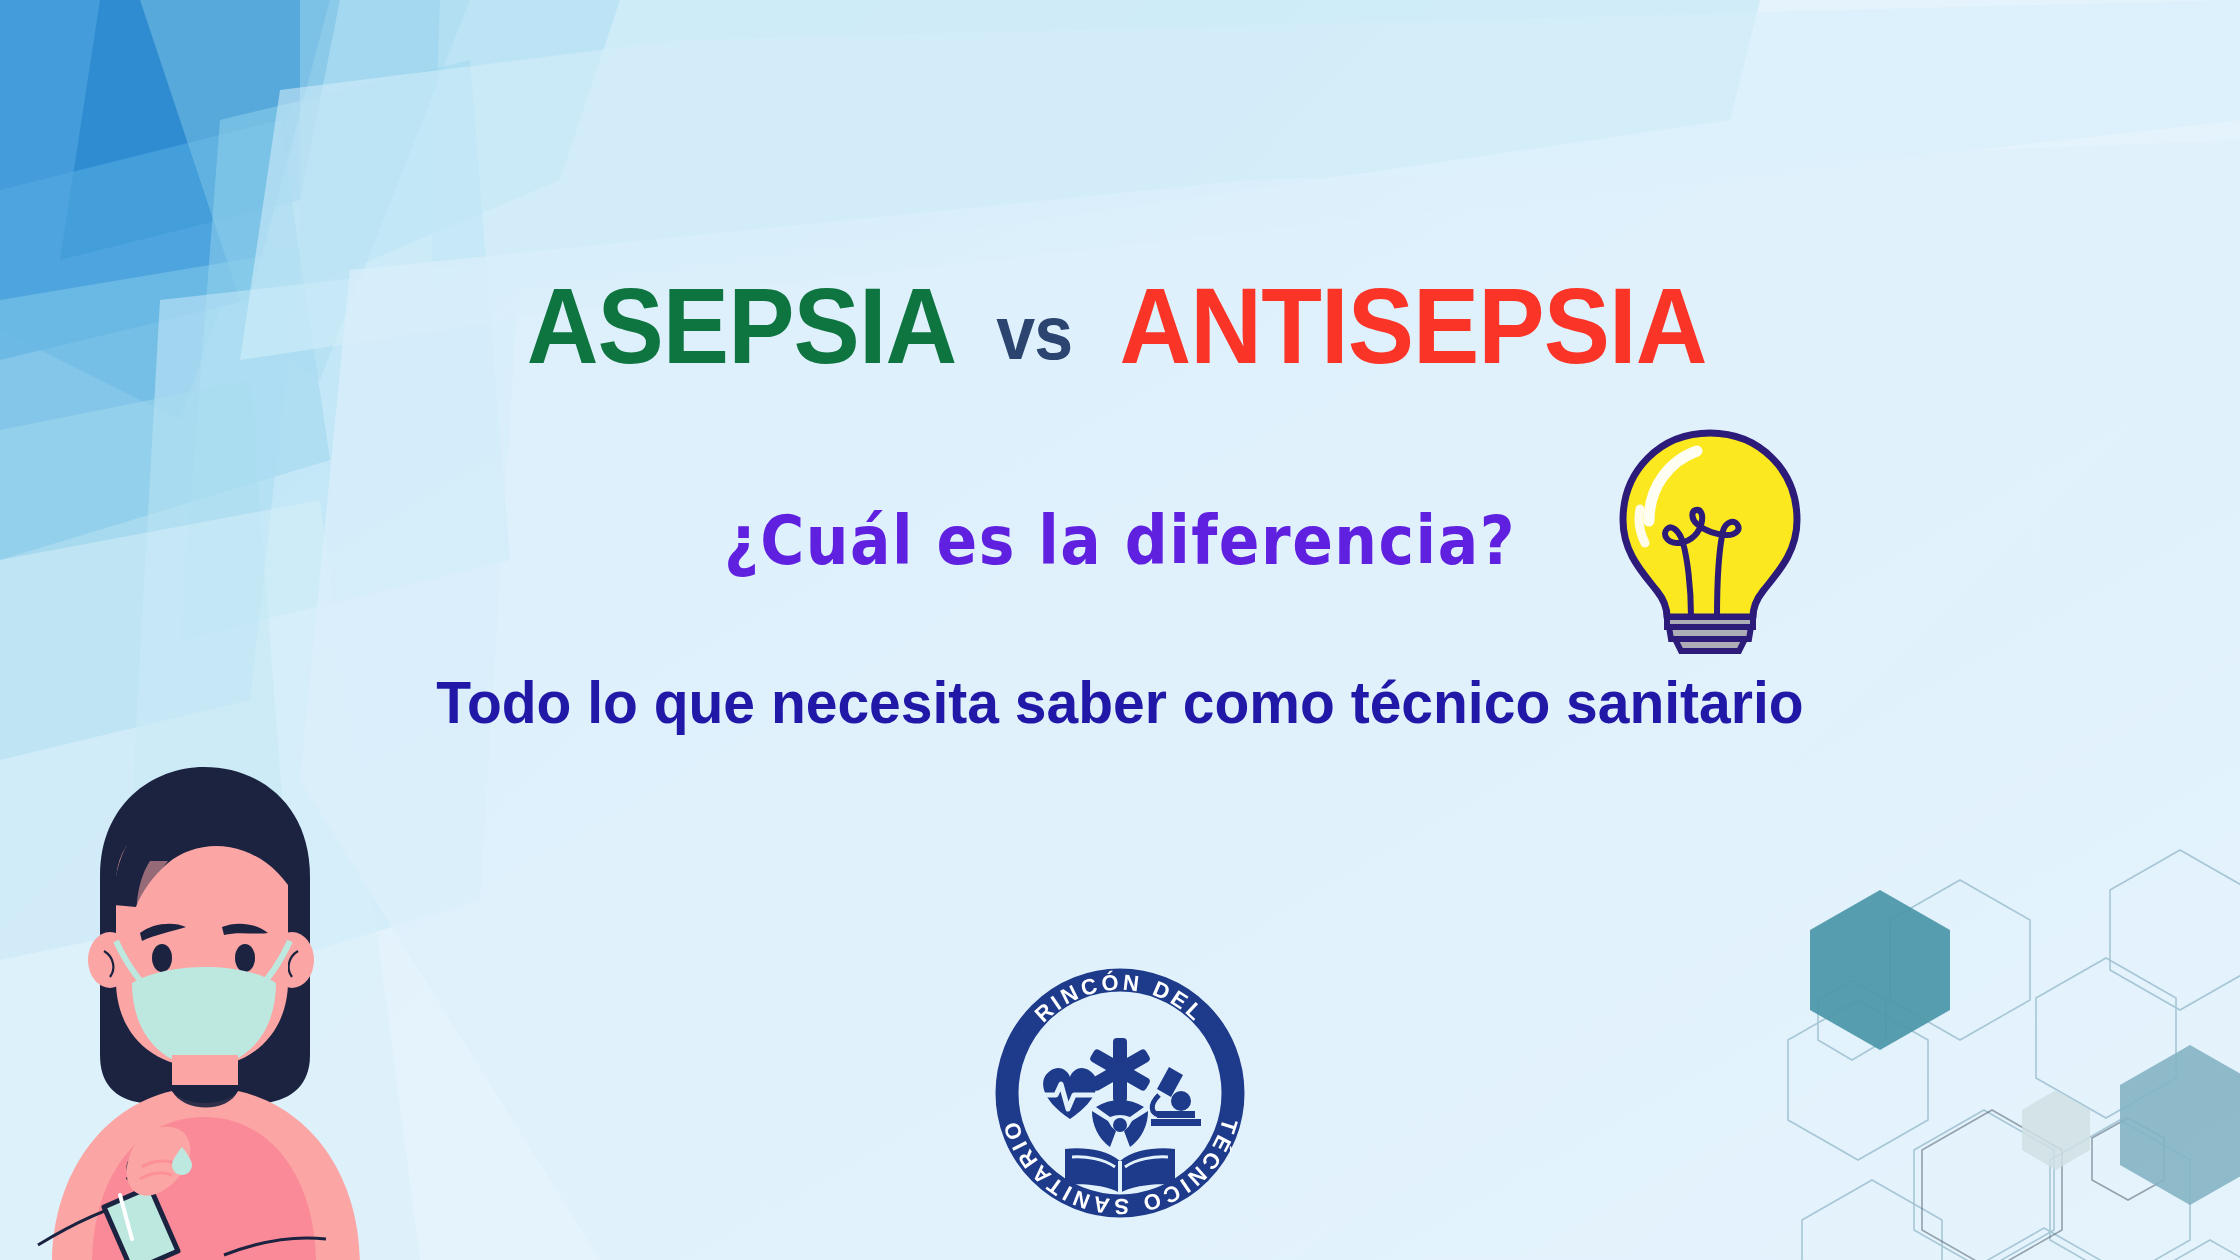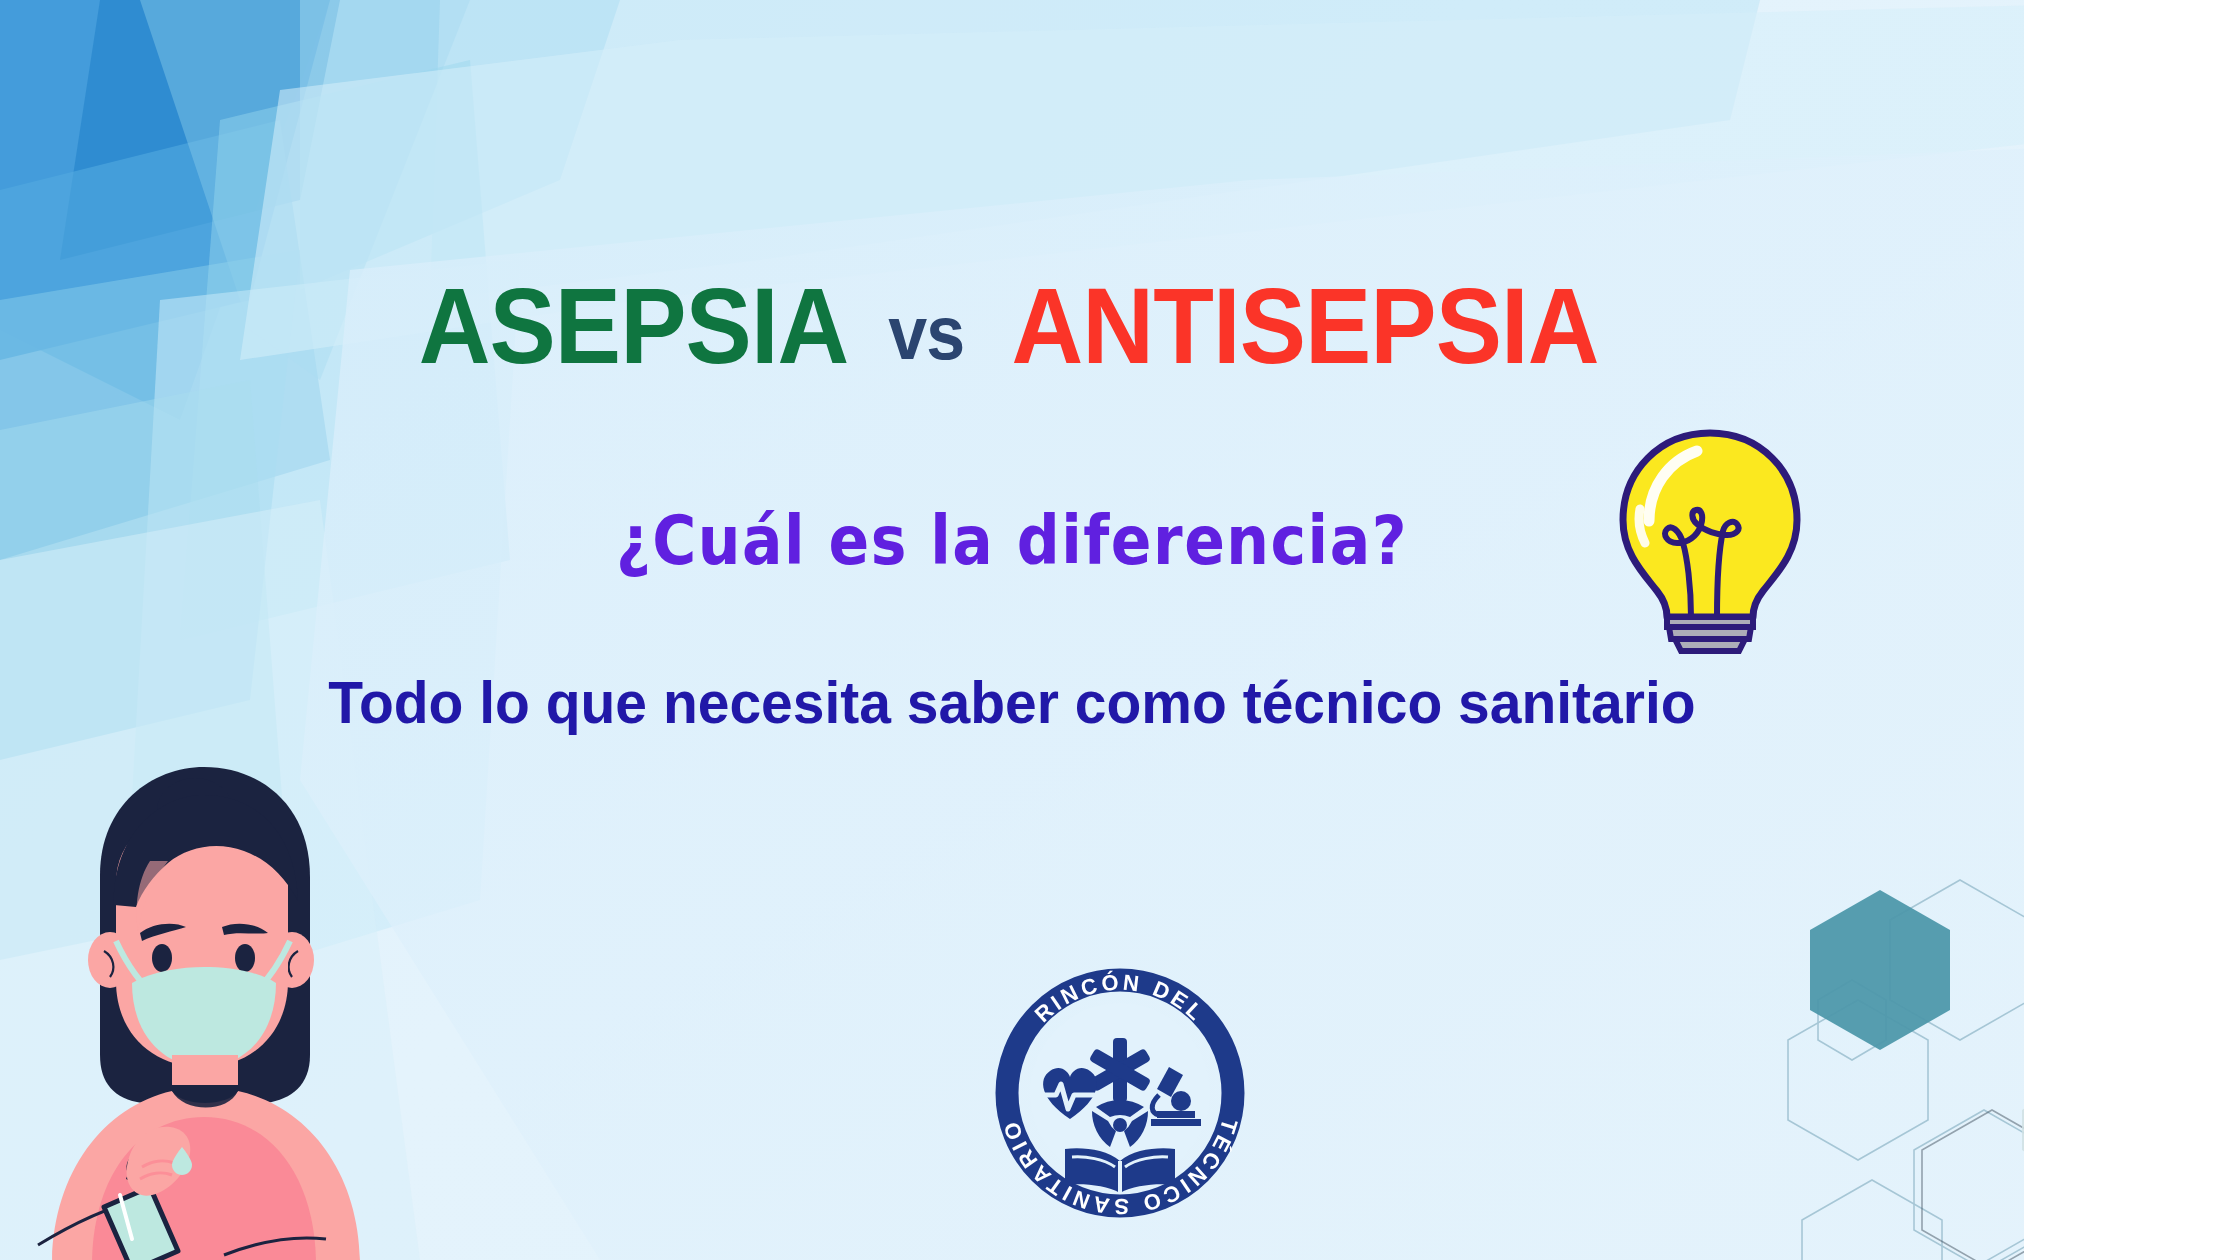--- a/index.html
+++ b/index.html
@@ -2,21 +2,21 @@
 <html><head>
 <meta charset="utf-8">
 <style>
   html, body {
     margin: 0;
     padding: 0;
     background: #ffffff;
   }
   .canvas {
     position: relative;
-    width: 2024px;
+    width: 2240px;
     height: 1260px;
     overflow: hidden;
     background: #e2f2fc;
     font-family: "Liberation Sans", sans-serif;
   }
 
   
   .bg-base {
     position: absolute;
     inset: 0;

